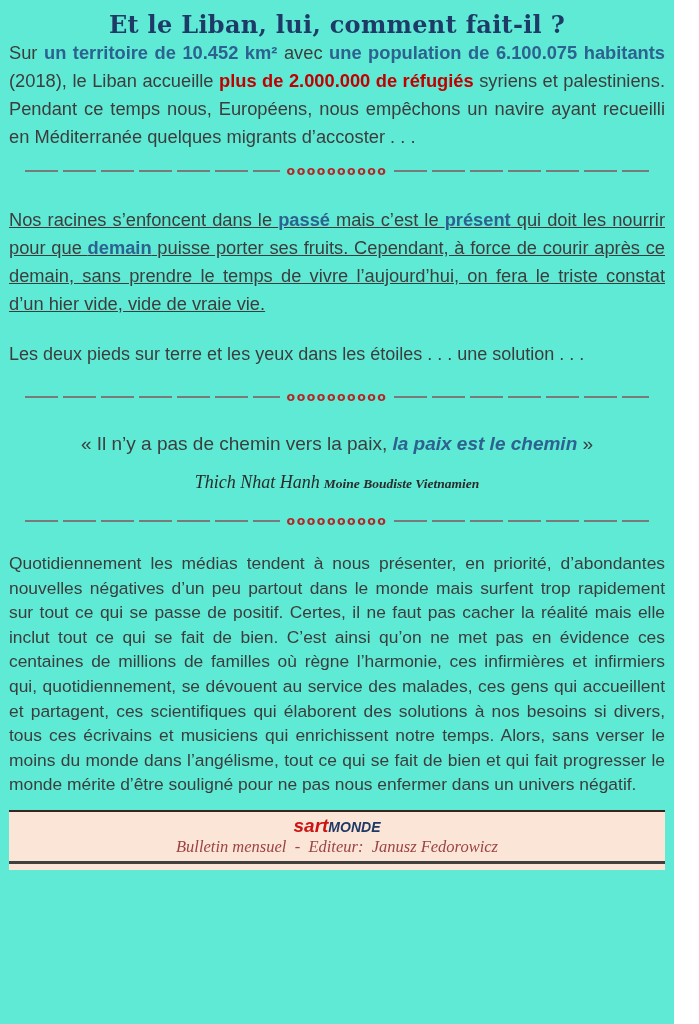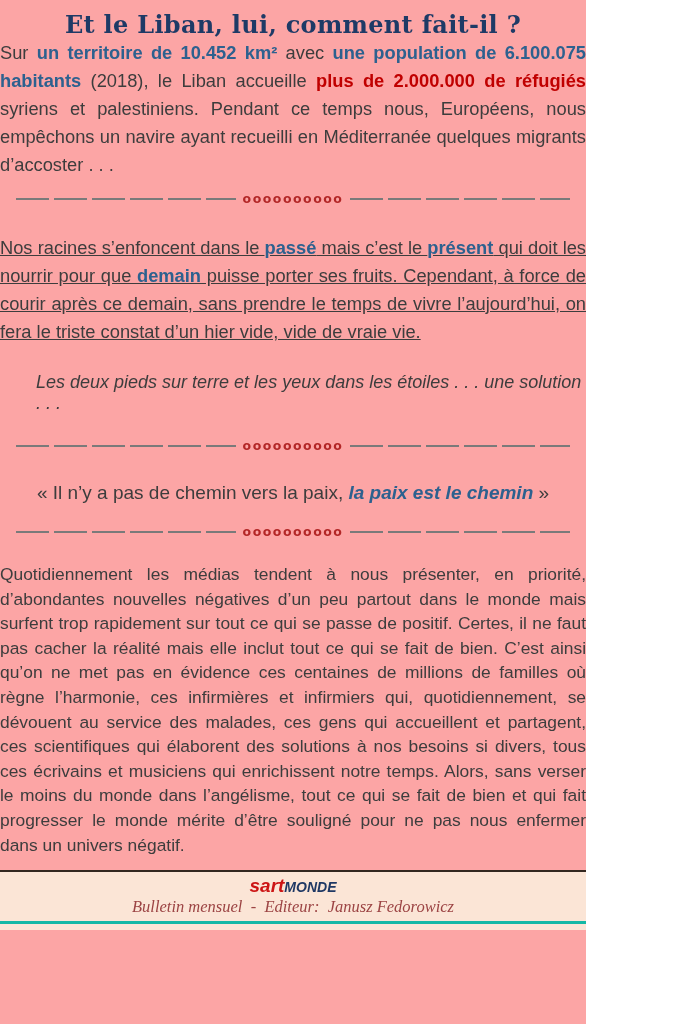--- a/index.html
+++ b/index.html
@@ -1,20 +1,20 @@
 <!DOCTYPE html>
 <html><head>
 <meta charset="utf-8">
 <style>
   * { margin:0; padding:0; box-sizing:border-box; }
   html,body { background:#ffffff; }
   .page {
-    width:586px; height:1024px; background:#fca5a5; overflow:hidden;
+    width:674px; height:1024px; background:#5eead4; overflow:hidden;
     font-family:"Liberation Sans", sans-serif; color:#3d3d3d;
-    padding:0 0; position:relative;
+    padding:0 9px; position:relative;
   }
   .title {
     margin-top:10px; text-align:center;
     font-family:"DejaVu Serif", serif; font-weight:bold;
     font-size:24px; color:#1e3a66; letter-spacing:0.3px;
   }
   .para { text-align:justify; font-size:18.3px; line-height:28px; }
   .p1 { }
   .p2 { margin-top:28px;text-decoration:underline; }
   .blue-bold { color:#2d618f; font-weight:bold; }
@@ -26,35 +26,35 @@
   .sep-3 { margin-top:21px; }
   .sep-line { flex:1; height:2px;
     background-image:repeating-linear-gradient(to right,#7a7a7a 0,#7a7a7a 33px,transparent 33px,transparent 38px);
   }
   .sep-center { display:flex; flex-direction:row; align-items:center; padding:0 7px; }
   .sep-dots {
     font-family:"DejaVu Sans", sans-serif; font-weight:bold;
     font-size:12.5px; letter-spacing:1.5px; color:#b32727; line-height:14px;
   }
 
-  .solution { margin-top:26px; font-style:italic; font-size:18px; color:#3d3d3d;margin-left:36px; }
+  .solution { margin-top:26px; font-size:18px; color:#3d3d3d; }
 
   .quote { margin-top:29px; text-align:center; font-size:19px; color:#3d3d3d; white-space:pre-wrap; }
   .quote-em { color:#2d618f; font-weight:bold; font-style:italic; }
 
   .attribution { margin-top:17px; text-align:center;
     font-family:"Liberation Serif", serif; font-style:italic; color:#2b2b2b; }
   .attr-name  { font-size:18px; }
   .attr-title { font-size:13.5px; font-weight:bold; }
 
   .media-para { margin-top:23px; font-size:17.4px; line-height:24.6px; text-align:justify; }
 
   .footer {
     margin-top:13px; background:#fbe5d6; text-align:center;
-    border-top:2px solid #33271f; border-bottom:3px solid #14b8a6;
+    border-top:2px solid #33271f; border-bottom:3px solid #404040;
     box-shadow:0 6px 0 #fbe5d6;
     padding:5px 10px 4px;
   }
   .logo { font-weight:bold; font-style:italic; line-height:18px; white-space:pre-wrap; }
   .logo-sart  { color:#cc1414; font-size:19px; }
   .logo-monde { color:#1f3864; font-size:14px; }
   .footer-line {
     font-family:"Liberation Serif", serif; font-style:italic;
     color:#9c4444; font-size:16.5px; line-height:21px; white-space:pre-wrap;
   }
@@ -90,20 +90,21 @@
     <div class="sep-line"></div>
     <div class="sep-center">
       <span class="sep-dots">oooooo</span>
       <span class="sep-dots">oooo</span>
     </div>
     <div class="sep-line"></div>
   </div>
 
   <p class="quote"><span>« Il n’y a pas de chemin vers la paix, </span><span class="quote-em">la paix est le chemin</span><span> »</span></p>
 
+  <p class="attribution"><span class="attr-name">Thich Nhat Hanh</span> <span class="attr-title">Moine Boudiste Vietnamien</span></p>
 
   <div class="sep sep-3">
     <div class="sep-line"></div>
     <div class="sep-center">
       <span class="sep-dots">oooooo</span>
       <span class="sep-dots">oooo</span>
     </div>
     <div class="sep-line"></div>
   </div>
 

